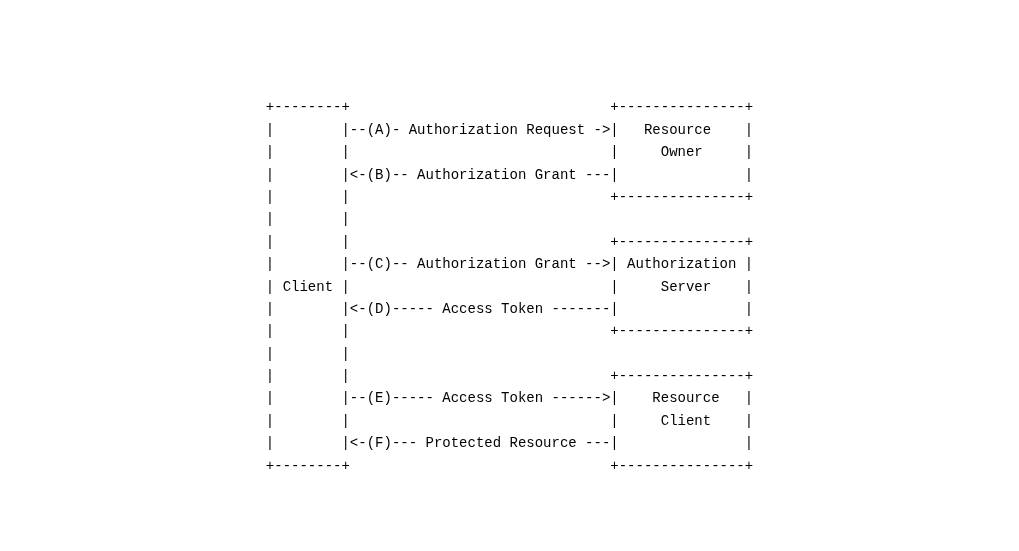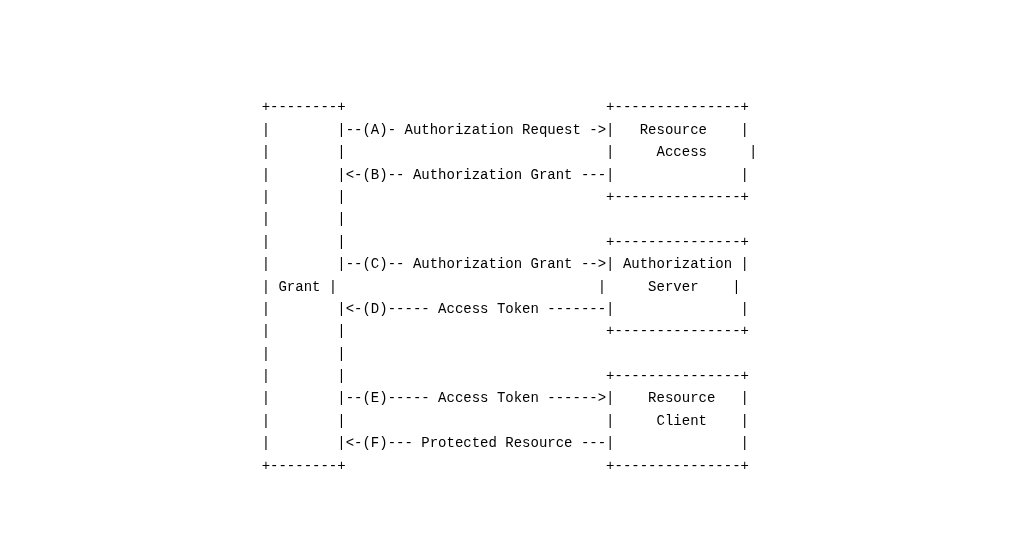--- a/index.html
+++ b/index.html
@@ -20,27 +20,27 @@
       white-space: pre;
       font-family: "Courier New", Courier, monospace;
     }
   </style>
 </head>
 <body>
 
 <div class="ascii-container">
 <span>+--------+                               +---------------+</span>
 <span>|        |--(A)- Authorization Request -&gt;|   Resource    |</span>
-<span>|        |                               |     Access     |</span>
+<span>|        |                               |     Owner     |</span>
 <span>|        |&lt;-(B)-- Authorization Grant ---|               |</span>
 <span>|        |                               +---------------+</span>
 <span>|        |</span>
 <span>|        |                               +---------------+</span>
 <span>|        |--(C)-- Authorization Grant --&gt;| Authorization |</span>
-<span>| Grant |                               |     Server    |</span>
+<span>| Client |                               |     Server    |</span>
 <span>|        |&lt;-(D)----- Access Token -------|               |</span>
 <span>|        |                               +---------------+</span>
 <span>|        |</span>
 <span>|        |                               +---------------+</span>
 <span>|        |--(E)----- Access Token ------&gt;|    Resource   |</span>
 <span>|        |                               |     Client    |</span>
 <span>|        |&lt;-(F)--- Protected Resource ---|               |</span>
 <span>+--------+                               +---------------+</span>
 </div>
 

